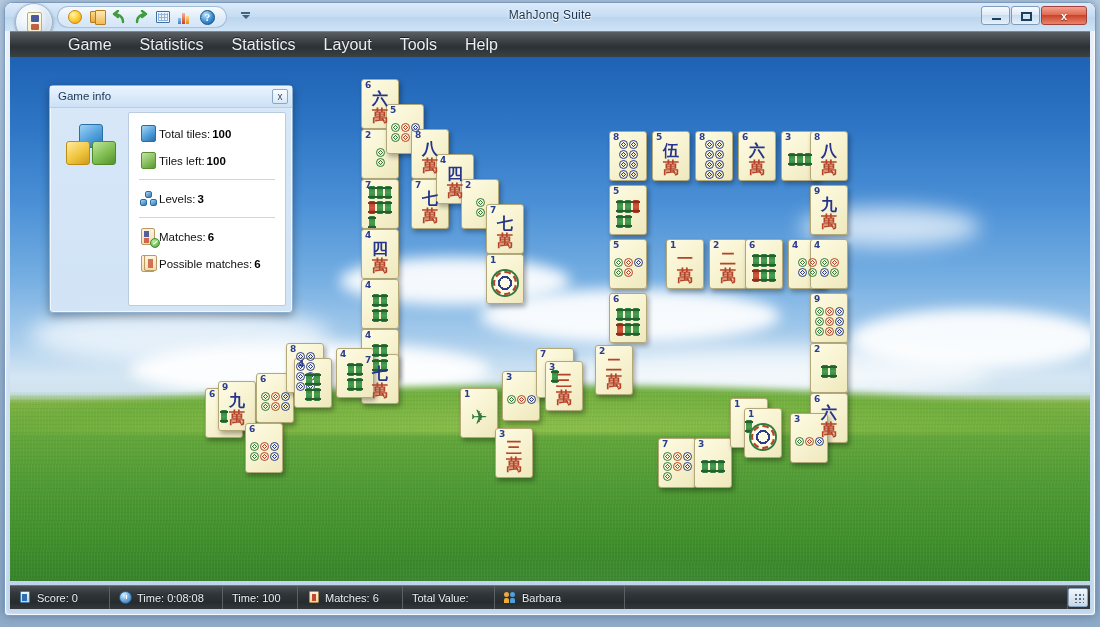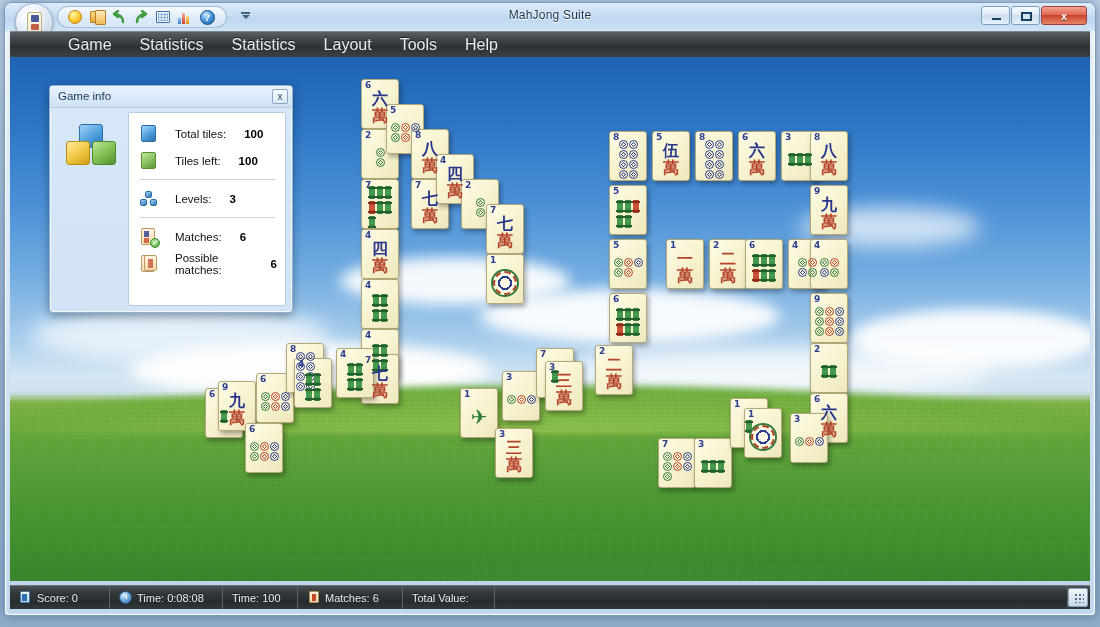--- a/index.html
+++ b/index.html
@@ -277,21 +277,21 @@
   .cubes{ position:relative; width:52px; height:42px; }
   .cube{ position:absolute; width:24px; height:24px; border-radius:3px; }
   .cube.blue{ left:13px; top:0; background: linear-gradient(145deg,#9fd2f5 0%, #4f9fdc 55%, #2b74b5 100%); border:1px solid #2b6fa8;}
   .cube.yellow{ left:0; top:17px; background: linear-gradient(145deg,#ffeba1 0%, #f0c63f 55%, #cf9a18 100%); border:1px solid #bb8c14;}
   .cube.green{ left:26px; top:17px; background: linear-gradient(145deg,#bfe59a 0%, #7fbd50 55%, #548f2e 100%); border:1px solid #4f8a2a;}
 
   .gp-list{
     flex:1; background:#fff; border:1px solid #b9cde0; border-radius:2px;
     padding:8px 8px 8px 10px; display:flex; flex-direction:column; gap:2px;
   }
-  .gp-row{ display:flex; align-items:center; gap:16px; height:25px; }
+  .gp-row{ display:flex; align-items:center; gap:0; height:25px; }
   .gp-icon{ width:20px; height:20px; flex:none; position:relative; }
   .ci{ position:absolute; left:2px; top:1px; width:15px; height:17px; border-radius:2px; }
   .ci.blue{ background: linear-gradient(145deg,#a7d6f6 0%, #4f9fdc 55%, #2a6fab 100%); border:1px solid #2a6ca6;}
   .ci.orange{ background: linear-gradient(145deg,#ffc9a0 0%, #ee8240 55%, #c75c1e 100%); border:1px solid #bb5b1d;}
   .ci.green{ background: linear-gradient(145deg,#c4e5a6 0%, #87bf5d 55%, #5d9434 100%); border:1px solid #588f30;}
   .ci-stack{ position:absolute; left:1px; top:2px; width:18px; height:16px; }
   .ci-stack b{ position:absolute; width:7px; height:7px; border-radius:2px;
     background: linear-gradient(145deg,#a7d6f6,#2f78b4); border:1px solid #2a6ca6; }
   .ci-stack b:nth-child(1){ left:5px; top:0; }
   .ci-stack b:nth-child(2){ left:0; top:8px; }
@@ -1011,18 +1011,29 @@
       </div>
       <div class="sb-cell" style="width:105px">
         <span class="sb-icon">
             <i class="sbi-card"></i>
           </span>
         <span>Matches: 6</span>
       </div>
       <div class="sb-cell" style="width:92px">
         <span>Total Value:</span>
       </div>
+      <div class="sb-cell" style="width:130px">
+        <span class="sb-icon">
+          <i class="sbi-users">
+              <b></b>
+              <b></b>
+              <i></i>
+              <i></i>
+            </i>
+        </span>
+        <span>Barbara</span>
+      </div>
       <div class="sb-spacer"></div>
       <div class="sb-grip"></div>
     </div>
 
   </div>
 </div>
 
 </body></html>

